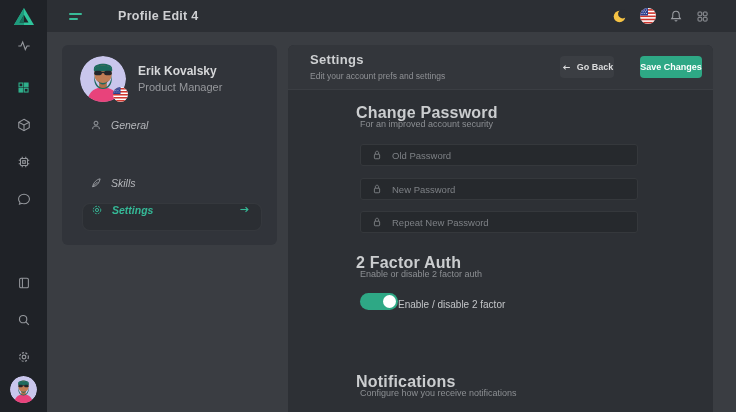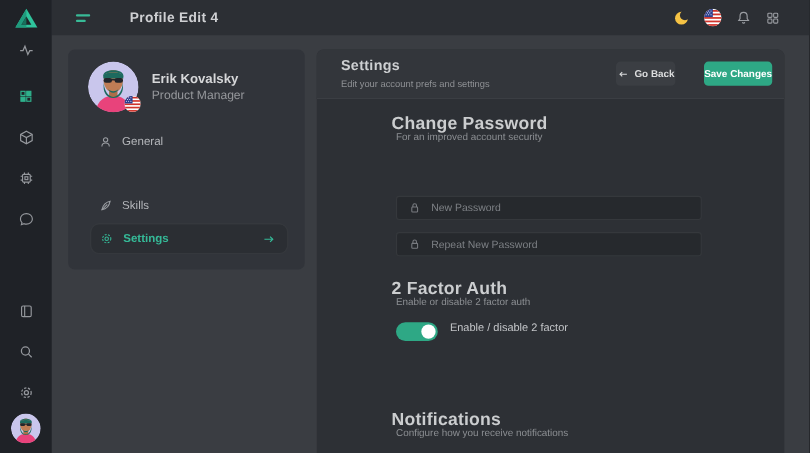--- a/index.html
+++ b/index.html
@@ -24,21 +24,21 @@
   .tb-title { margin-left:19px; font-size:12.5px; font-weight:700; color:#cfd0d3; letter-spacing:.3px; }
   .tb-right { margin-left:auto; display:flex; align-items:center; gap:13px; padding-right:27px; }
   .tb-ic { display:flex; align-items:center; color:#9a9da2; cursor:pointer; }
   
   .card { position:absolute; left:62px; top:45px; width:215px; height:200px; background:#31343a; border-radius:6px; z-index:3; }
   .avatar-lg { position:absolute; left:18px; top:11px; width:46px; height:46px; }
   .avatar-lg svg { width:46px; height:46px; border-radius:50%; display:block; }
   .flag-badge { position:absolute; left:51px; top:42px; width:15px; height:15px; }
   .card-name { position:absolute; left:76px; top:19px; font-size:12px; font-weight:700; color:#d6d7d9; }
   .card-role { position:absolute; left:76px; top:36px; font-size:11px; color:#96989c; }
-  .menu-item { position:absolute; left:20px; width:180px; height:20px; display:flex; align-items:center; padding-left:8px; gap:9px; color:#b5b7bb; font-size:10.5px; cursor:pointer; }
+  .menu-item { position:absolute; left:20px; width:180px; height:20px; display:flex; align-items:flex-start; padding-left:8px; gap:9px; color:#b5b7bb; font-size:10.5px; cursor:pointer;font-style:italic; }
   .menu-item .mi-ic { color:#9a9da2; display:flex; }
   .mi-general { top:74px; } .mi-experience { top:103px; } .mi-skills { top:132px; }
   .menu-item.active {
     top:158px; height:28px; border-radius:8px; background:#2b2e33;
     border:1px solid rgba(255,255,255,.05); color:#35b997; font-weight:700;
   }
   .menu-item.active .mi-ic { color:#35b997; }
   .mi-arrow { margin-left:auto; margin-right:10px; display:flex; color:#35b997; }
   
   .panel { position:absolute; left:288px; top:45px; width:425px; height:367px; background:#2d3035; border-radius:6px 6px 0 0; z-index:3; }
@@ -48,21 +48,21 @@
   .btn { position:absolute; top:11px; height:22px; border:none; border-radius:4px; font-family:inherit; font-size:9px; font-weight:700; display:flex; align-items:center; justify-content:center; gap:5px; cursor:pointer; }
   .btn-goback { right:99px; width:54px; background:#3b3e43; color:#dcddde; }
   .btn-goback svg { color:#dcddde; }
   .btn-save { right:11px; width:62px; background:#2ea885; color:#ffffff; }
   .sec-title { position:absolute; left:68px; font-size:16px; font-weight:700; color:#cbcdcf; letter-spacing:.2px; }
   .sec-sub { position:absolute; left:72px; font-size:9px; color:#8c8f93; }
   .field { position:absolute; left:72px; width:278px; height:22px; background:#26292d; border:1px solid #35383c; border-radius:3px; display:flex; align-items:center; padding-left:10px; gap:9px; }
   .field .f-ic { color:#787b80; display:flex; }
   .field input { flex:1; height:100%; background:transparent; border:none; outline:none; color:#aeb0b3; font-family:inherit; font-size:9.5px; }
   .field input::placeholder { color:#7d8085; }
-  .toggle-row { position:absolute; left:72px; top:248px; display:flex; align-items:flex-start; gap:11px; }
+  .toggle-row { position:absolute; left:72px; top:248px; display:flex; align-items:flex-end; }
   .toggle { position:relative; width:38px; height:17px; border-radius:9px; background:#2ea885; cursor:pointer; }
   .toggle .knob { position:absolute; right:2px; top:2px; width:13px; height:13px; border-radius:50%; background:#ffffff; }
   .toggle-label { font-size:10px; color:#c3c5c8; }
 </style>
 </head>
 <body>
 
 <svg width="0" height="0" style="position:absolute">
   <defs>
     <g id="avatar-man">
@@ -270,20 +270,29 @@
             <polyline points="6.5,4.5 3,8 6.5,11.5"></polyline>
           </svg>
         <span>Go Back</span>
       </button>
       <button class="btn btn-save">Save Changes</button>
     </div>
 
     <div class="sec-title" style="top:59px">Change Password</div>
     <div class="sec-sub" style="top:74px">For an improved account security</div>
 
+    <div class="field" style="top:99px">
+      <span class="f-ic">
+        <svg width="12" height="12" viewBox="0 0 16 16" fill="none" stroke="currentColor" stroke-width="1.3">
+            <rect x="4.5" y="7" width="7" height="6" rx="1"></rect>
+            <path d="M5.8 7 V5.2 C5.8 3.9 6.8 3 8 3 C9.2 3 10.2 3.9 10.2 5.2 V7"></path>
+          </svg>
+      </span>
+      <input type="password" placeholder="Old Password" style="">
+    </div>
     <div class="field" style="top:133px">
       <span class="f-ic">
         <svg width="12" height="12" viewBox="0 0 16 16" fill="none" stroke="currentColor" stroke-width="1.3">
             <rect x="4.5" y="7" width="7" height="6" rx="1"></rect>
             <path d="M5.8 7 V5.2 C5.8 3.9 6.8 3 8 3 C9.2 3 10.2 3.9 10.2 5.2 V7"></path>
           </svg>
       </span>
       <input type="password" placeholder="New Password" style="">
     </div>
     <div class="field" style="top:166px">

